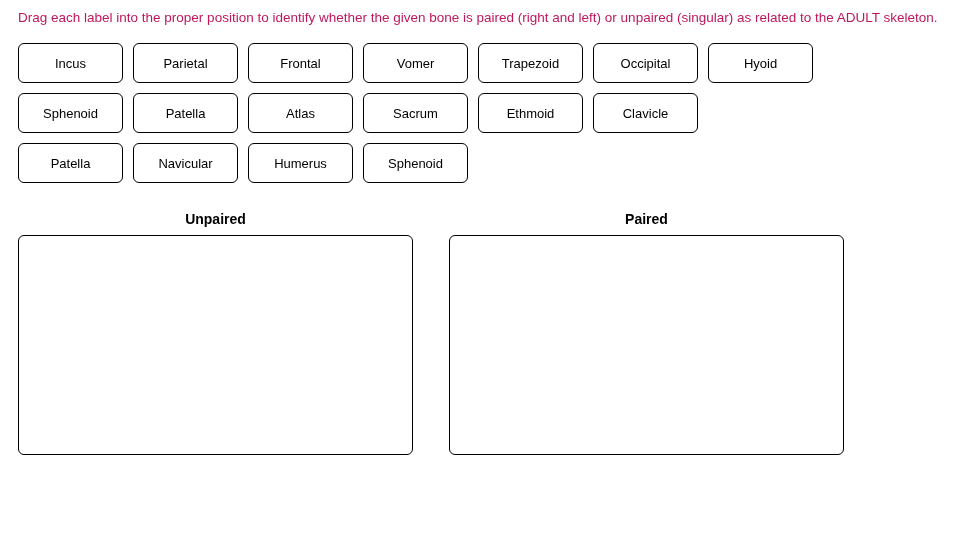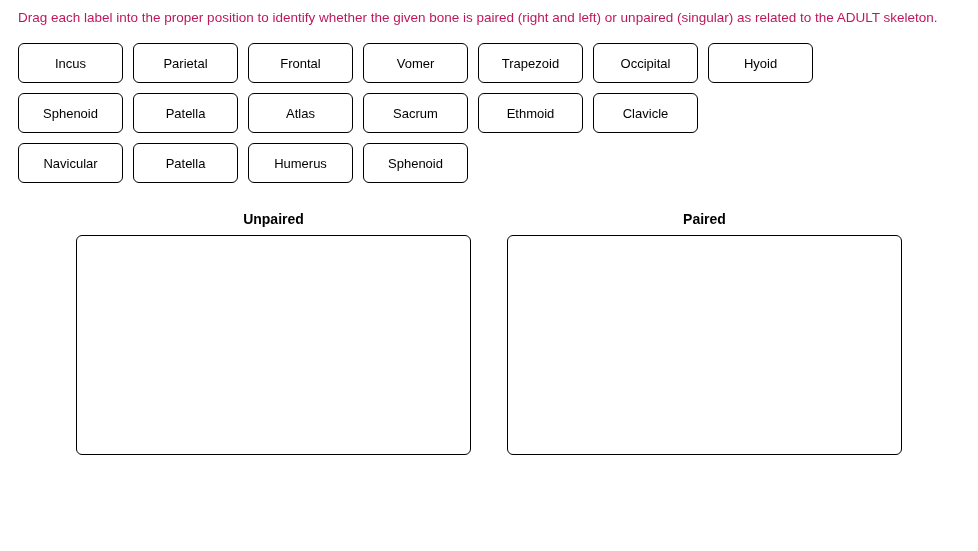--- a/index.html
+++ b/index.html
@@ -38,21 +38,20 @@
       justify-content: center;
       font-size: 13px;
       color: #000000;
       background: #fff;
       cursor: grab;
       user-select: none;
     }
     .drop-section {
       display: flex;
       gap: 36px;
-      justify-content: center;
     }
     .drop-col {
       flex: 0 0 auto;
     }
     .drop-title {
       text-align: center;
       font-weight: 700;
       font-size: 14px;
       margin-bottom: 8px;
       color: #000;
@@ -82,22 +81,22 @@
   </div>
   <div class="label-row">
     <div class="label-chip">Sphenoid</div>
     <div class="label-chip">Patella</div>
     <div class="label-chip">Atlas</div>
     <div class="label-chip">Sacrum</div>
     <div class="label-chip">Ethmoid</div>
     <div class="label-chip">Clavicle</div>
   </div>
   <div class="label-row">
+    <div class="label-chip">Patella</div>
     <div class="label-chip">Navicular</div>
-    <div class="label-chip">Patella</div>
     <div class="label-chip">Humerus</div>
     <div class="label-chip">Sphenoid</div>
   </div>
 </div>
 
 <div class="drop-section">
   <div class="drop-col">
     <div class="drop-title">Unpaired</div>
     <div class="drop-zone"></div>
   </div>

